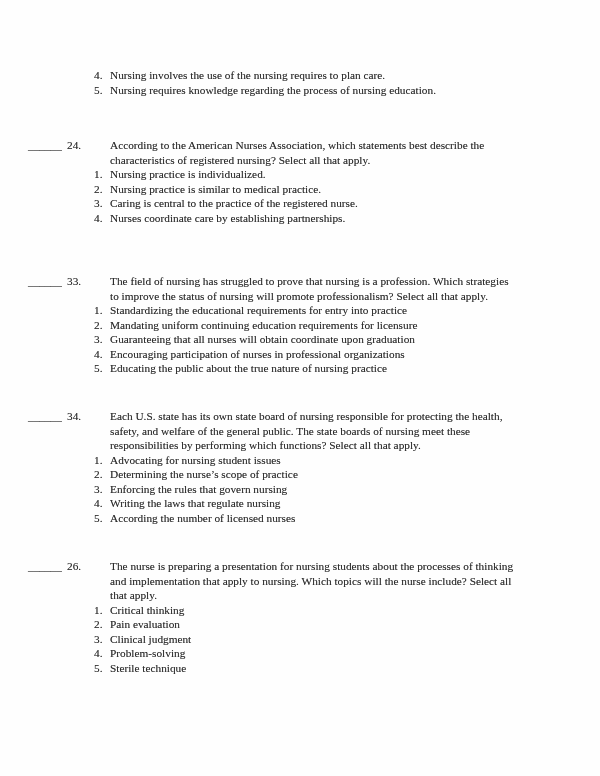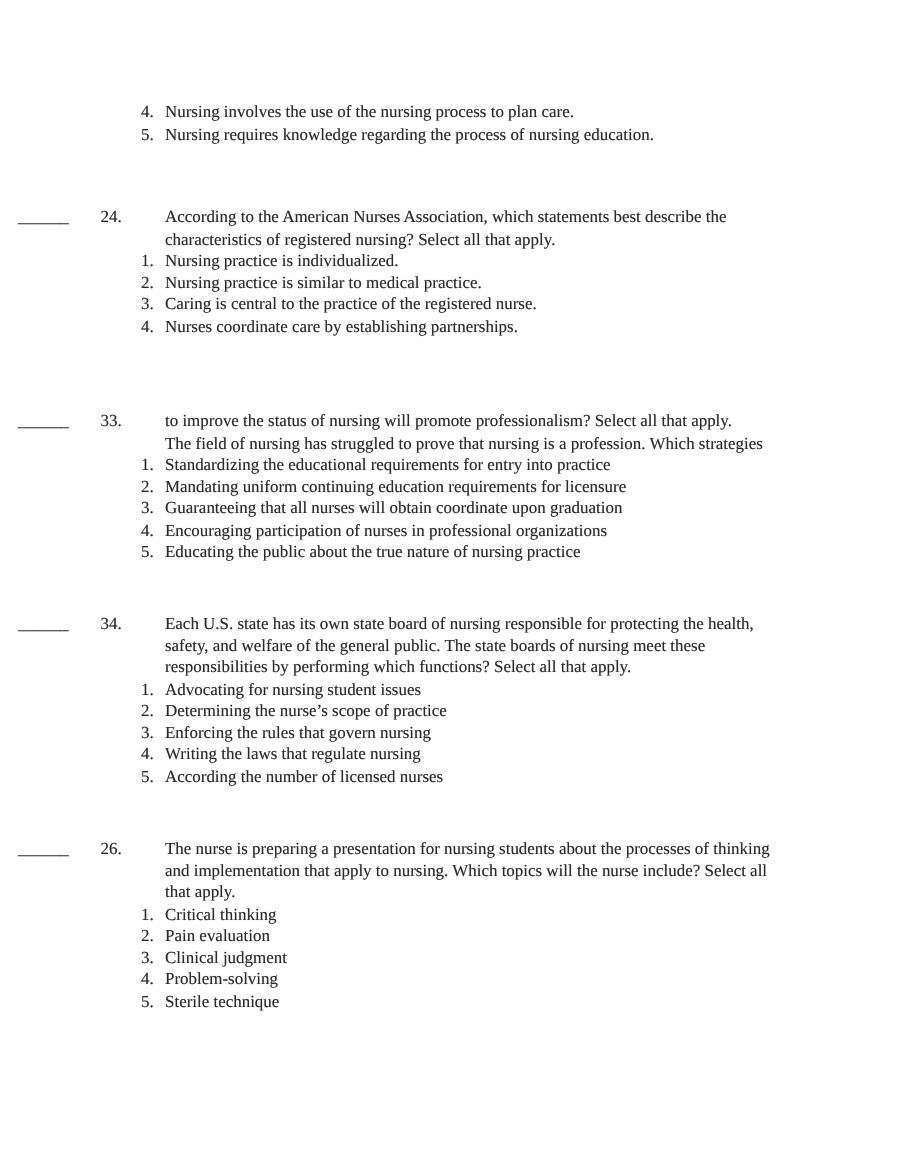--- a/index.html
+++ b/index.html
@@ -13,32 +13,32 @@
     width: 600px; height: 776px;
     background: #fefefe;
     font-family: "Liberation Serif", "DejaVu Serif", serif;
     font-size: 11.3px;
     line-height: 14.5px;
     color: #2b2b2b;
     text-shadow: 0 0 0.5px rgba(43,43,43,0.45);
   }
   .fragment  { position: absolute; left: 0; right: 0; }
   .question  { position: absolute; left: 0; right: 0; }
-  .q-blank   { position: absolute; left: 12px; top: 0; white-space: nowrap; text-align: right; }
+  .q-blank   { position: absolute; left: 28px; top: 0; white-space: nowrap; text-align: right; }
   .q-num     { position: absolute; left: 67px; top: 0; }
   .stem-line { padding-left: 110px; white-space: nowrap; }
   .opt-row   { padding-left: 94px; white-space: nowrap; }
   .opt-num   { display: inline-block; width: 16px; }
 </style>
 </head>
 <body>
 
 <div class="page">
   <section class="fragment" id="fragment-block" style="top: 68px;">
-  <div class="opt-row"><span class="opt-num">4.</span><span class="opt-text">Nursing involves the use of the nursing process to plan care.</span></div>
+  <div class="opt-row"><span class="opt-num">4.</span><span class="opt-text">Nursing involves the use of the nursing requires to plan care.</span></div>
 
   <div class="opt-row"><span class="opt-num">5.</span><span class="opt-text">Nursing requires knowledge regarding the process of nursing education.</span></div>
 </section>
   <div id="questions-root">
   <section class="question" style="top: 138px;">
     <span class="q-blank">______</span>
     <span class="q-num">24.</span>
     <div class="q-body">
           <div class="stem-line">According to the American Nurses Association, which statements best describe the</div>
           <div class="stem-line">characteristics of registered nursing? Select all that apply.</div>
@@ -50,22 +50,22 @@
 
   <div class="opt-row"><span class="opt-num">4.</span><span class="opt-text">Nurses coordinate care by establishing partnerships.</span></div>
 
 </div>
   </section>
 
   <section class="question" style="top: 274px;">
     <span class="q-blank">______</span>
     <span class="q-num">33.</span>
     <div class="q-body">
+          <div class="stem-line">The field of nursing has struggled to prove that nursing is a profession. Which strategies</div>
           <div class="stem-line">to improve the status of nursing will promote professionalism? Select all that apply.</div>
-          <div class="stem-line">The field of nursing has struggled to prove that nursing is a profession. Which strategies</div>
   <div class="opt-row"><span class="opt-num">1.</span><span class="opt-text">Standardizing the educational requirements for entry into practice</span></div>
 
   <div class="opt-row"><span class="opt-num">2.</span><span class="opt-text">Mandating uniform continuing education requirements for licensure</span></div>
 
   <div class="opt-row"><span class="opt-num">3.</span><span class="opt-text">Guaranteeing that all nurses will obtain coordinate upon graduation</span></div>
 
   <div class="opt-row"><span class="opt-num">4.</span><span class="opt-text">Encouraging participation of nurses in professional organizations</span></div>
 
   <div class="opt-row"><span class="opt-num">5.</span><span class="opt-text">Educating the public about the true nature of nursing practice</span></div>
 </div>

